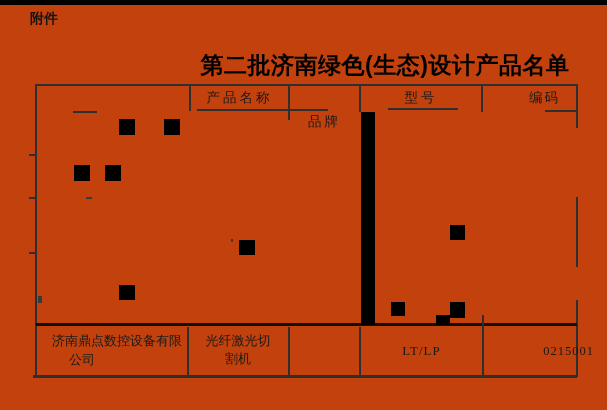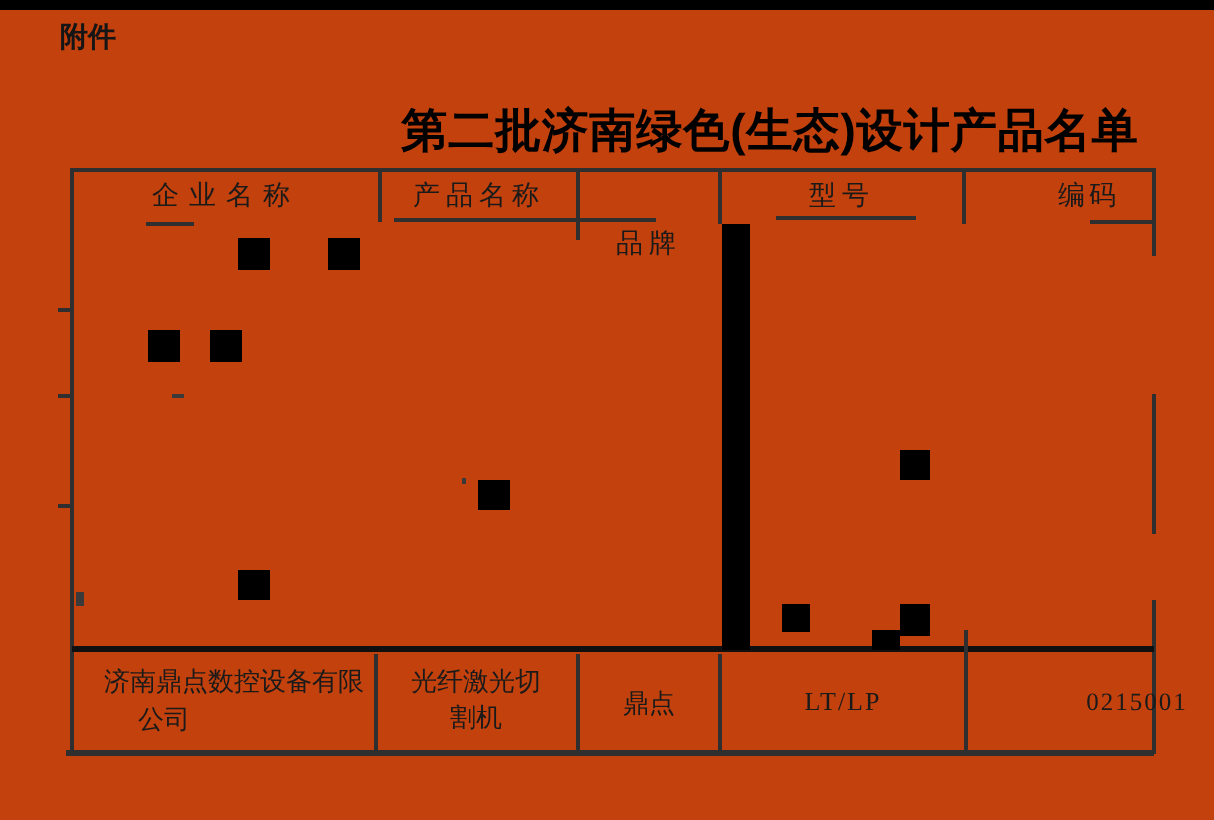--- a/index.html
+++ b/index.html
@@ -56,21 +56,20 @@
   <div class="ln" style="left:29px;top:197px;width:8px;height:2px;"></div>
   <div class="ln" style="left:29px;top:252px;width:8px;height:2px;"></div>
 
   <div class="ln ln-dark" style="left:36px;top:323px;width:541px;height:3px;"></div>
   <div class="ln" style="left:33px;top:375px;width:544px;height:2.5px;"></div>
   <div class="ln" style="left:187px;top:327px;width:1.5px;height:49px;"></div>
   <div class="ln" style="left:288px;top:327px;width:1.5px;height:49px;"></div>
   <div class="ln" style="left:359px;top:327px;width:1.5px;height:49px;"></div>
   <div class="ln" style="left:482px;top:315px;width:1.5px;height:61px;"></div>
 
-  <div class="hdr" style="left:36px;width:154px;letter-spacing:5px;">企业名称</div>
   <div class="hdr" style="left:190px;width:99px;">产品名称</div>
   <div class="hdr" style="left:289px;width:71px;margin-top:24px;">品牌</div>
   <div class="hdr" style="left:360px;width:122px;">型号</div>
   <div class="hdr" style="left:482px;width:95px;letter-spacing:2px;padding-left:15px;">编码</div>
 
   <div class="abs" style="left:0;top:0;width:607px;height:410px;pointer-events:none;" id="artifact-layer">
       <div class="mark" style="left: 361px; top: 112px; width: 14px; height: 213px; background: rgb(0, 0, 0);"></div>
       <div class="mark" style="left: 119px; top: 119px; width: 16px; height: 16px; background: rgb(0, 0, 0);"></div>
       <div class="mark" style="left: 164px; top: 119px; width: 16px; height: 16px; background: rgb(0, 0, 0);"></div>
       <div class="mark" style="left: 74px; top: 165px; width: 16px; height: 16px; background: rgb(0, 0, 0);"></div>
@@ -85,19 +84,18 @@
       <div class="mark" style="left: 38px; top: 296px; width: 4px; height: 7px; background: rgb(58, 58, 58);"></div>
       <div class="mark" style="left: 231px; top: 239px; width: 2px; height: 3px; background: rgb(58, 58, 58);"></div>
     </div>
 
   <div class="cell-txt" style="left:52px;top:332px;">济南鼎点数控设备有限</div>
   <div class="cell-txt" style="left:41px;top:351px;margin-left:28px;">公司</div>
 
   <div class="cell-txt cell-center" style="left:188px;top:332px;width:100px;">光纤激光切</div>
   <div class="cell-txt cell-center" style="left:188px;top:350px;width:100px;">割机</div>
 
-  <div class="cell-txt cell-center" style="left:289px;top:343px;width:71px;">鼎点</div>
 
   <div class="cell-txt cell-center serif-cell" style="left:360px;top:343px;width:123px;font-size:13px;">LT/LP</div>
 
   <div class="cell-txt cell-center serif-cell" style="left:482px;top:344px;width:95px;font-size:12.5px;margin-left:39px;">0215001</div>
 
 </div>
 
 </body></html>

